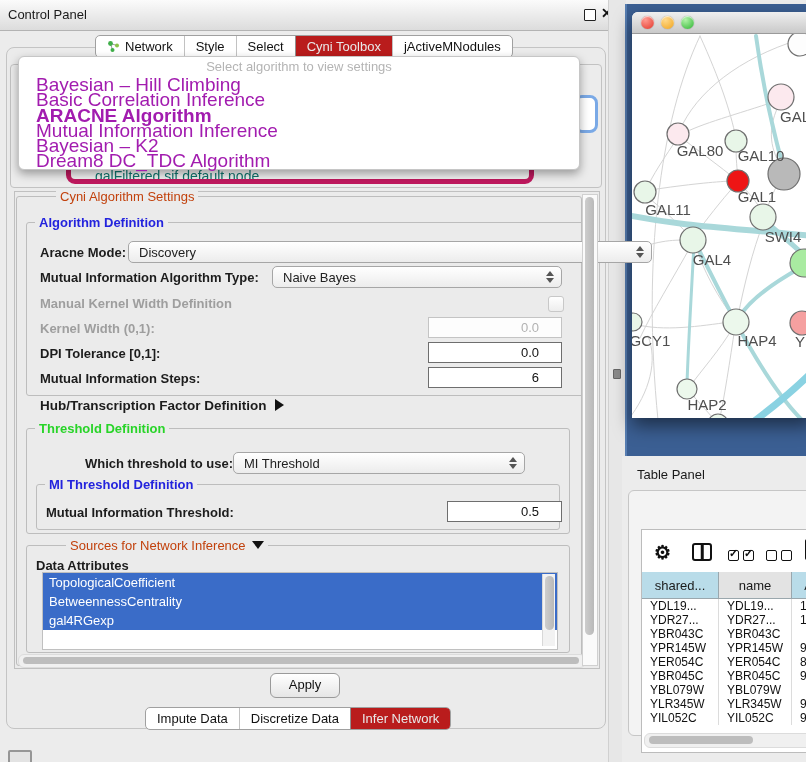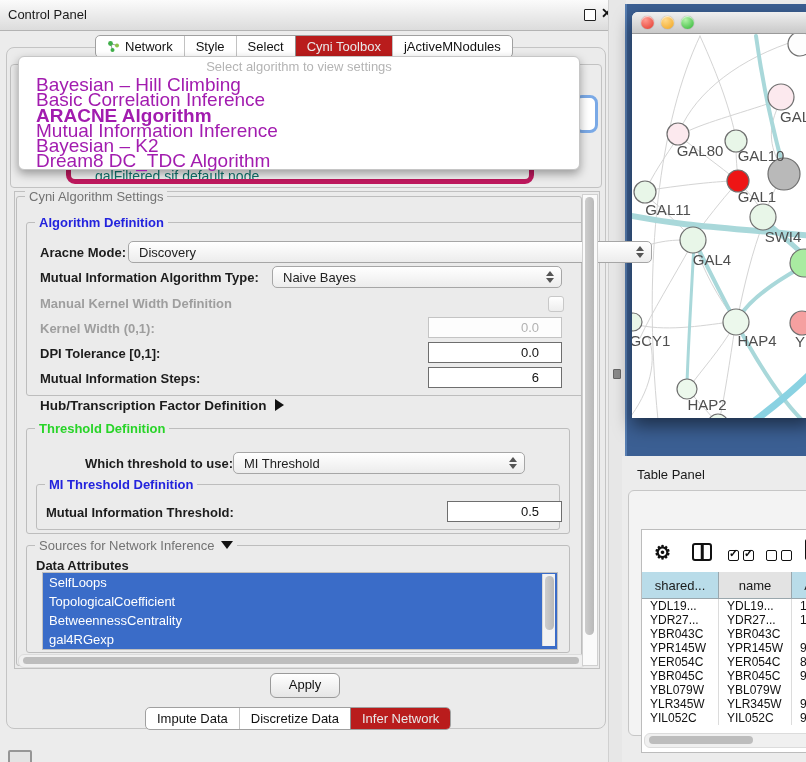--- a/index.html
+++ b/index.html
@@ -27,21 +27,21 @@
     box-shadow:0 4px 10px rgba(0,0,0,0.35);z-index:40;}
   .popup .hdr{height:20px;line-height:20px;text-align:center;color:#b4b4b4;font-size:13px;}
   .algo-item{height:15.3px;line-height:15.3px;font-size:19px;color:#a21caf;padding-left:17px;white-space:nowrap;}
   .algo-item.bold{font-weight:bold;}
   
   .setcard{left:14px;top:191px;width:584px;height:476px;background:#ebebeb;border:1px solid #c0c0c0;z-index:5;}
   .fieldset{position:absolute;border:1px solid #bdbdbd;border-radius:3px;}
   .legend{position:absolute;top:-8px;left:8px;background:#ebebeb;padding:0 4px;font-size:13px;white-space:nowrap;}
   .legend.blue{color:#2323dd;font-weight:bold;}
   .legend.green{color:#28d428;font-weight:bold;}
-  .legend.plain{color:#737373;}
+  .legend.plain{color:#c2410c;margin-left:31px;}
   .lbl{position:absolute;font-size:13px;font-weight:bold;color:#1c1c1c;white-space:nowrap;}
   .lbl.dim{color:#9e9e9e;}
   .combo{position:absolute;height:22px;border:1px solid #a6a6a6;border-radius:5px;
     background:linear-gradient(#ffffff,#ececec);font-size:13px;color:#222;
     display:flex;align-items:center;padding-left:10px;box-sizing:border-box;}
   .arrows{position:absolute;right:7px;top:4px;display:flex;flex-direction:column;gap:2px;}
   .tri-up{width:0;height:0;border-left:4px solid transparent;border-right:4px solid transparent;border-bottom:5px solid #555;}
   .tri-down{width:0;height:0;border-left:4px solid transparent;border-right:4px solid transparent;border-top:5px solid #555;}
   .field{position:absolute;height:21px;border:1px solid #6e6e6e;background:#fff;font-size:13px;color:#111;
     display:flex;align-items:center;justify-content:flex-end;padding-right:22px;box-sizing:border-box;}
@@ -206,21 +206,20 @@
     <span>0.5</span>
   </div>
 
   <div class="abs fieldset" style="left:26px;top:545px;width:542px;height:106px;z-index:7;">
     <div class="legend plain">
       <span>Sources for Network Inference</span><span class="arrow-down"></span>
     </div>
   </div>
   <div class="lbl" style="left:36px;top:558px;z-index:8;">Data Attributes</div>
   <div class="attr-list" style="left:42px;top:572px;width:514px;height:76px;z-index:8;" id="attr-list">
-      <div class="attr-item">SelfLoops</div>
       <div class="attr-item">TopologicalCoefficient</div>
       <div class="attr-item">BetweennessCentrality</div>
       <div class="attr-item">gal4RGexp</div>
     </div>
   <div class="vscroll" style="left:542px;top:574px;width:12px;height:72px;z-index:9;">
     <div class="vthumb" style="left:1.5px;top:2px;width:9px;height:54px;"></div>
   </div>
   <div class="hscroll" style="left:18px;top:654px;width:566px;height:12px;z-index:8;">
     <div class="hthumb" style="left:4px;top:2px;width:556px;height:7px;"></div>
   </div>

